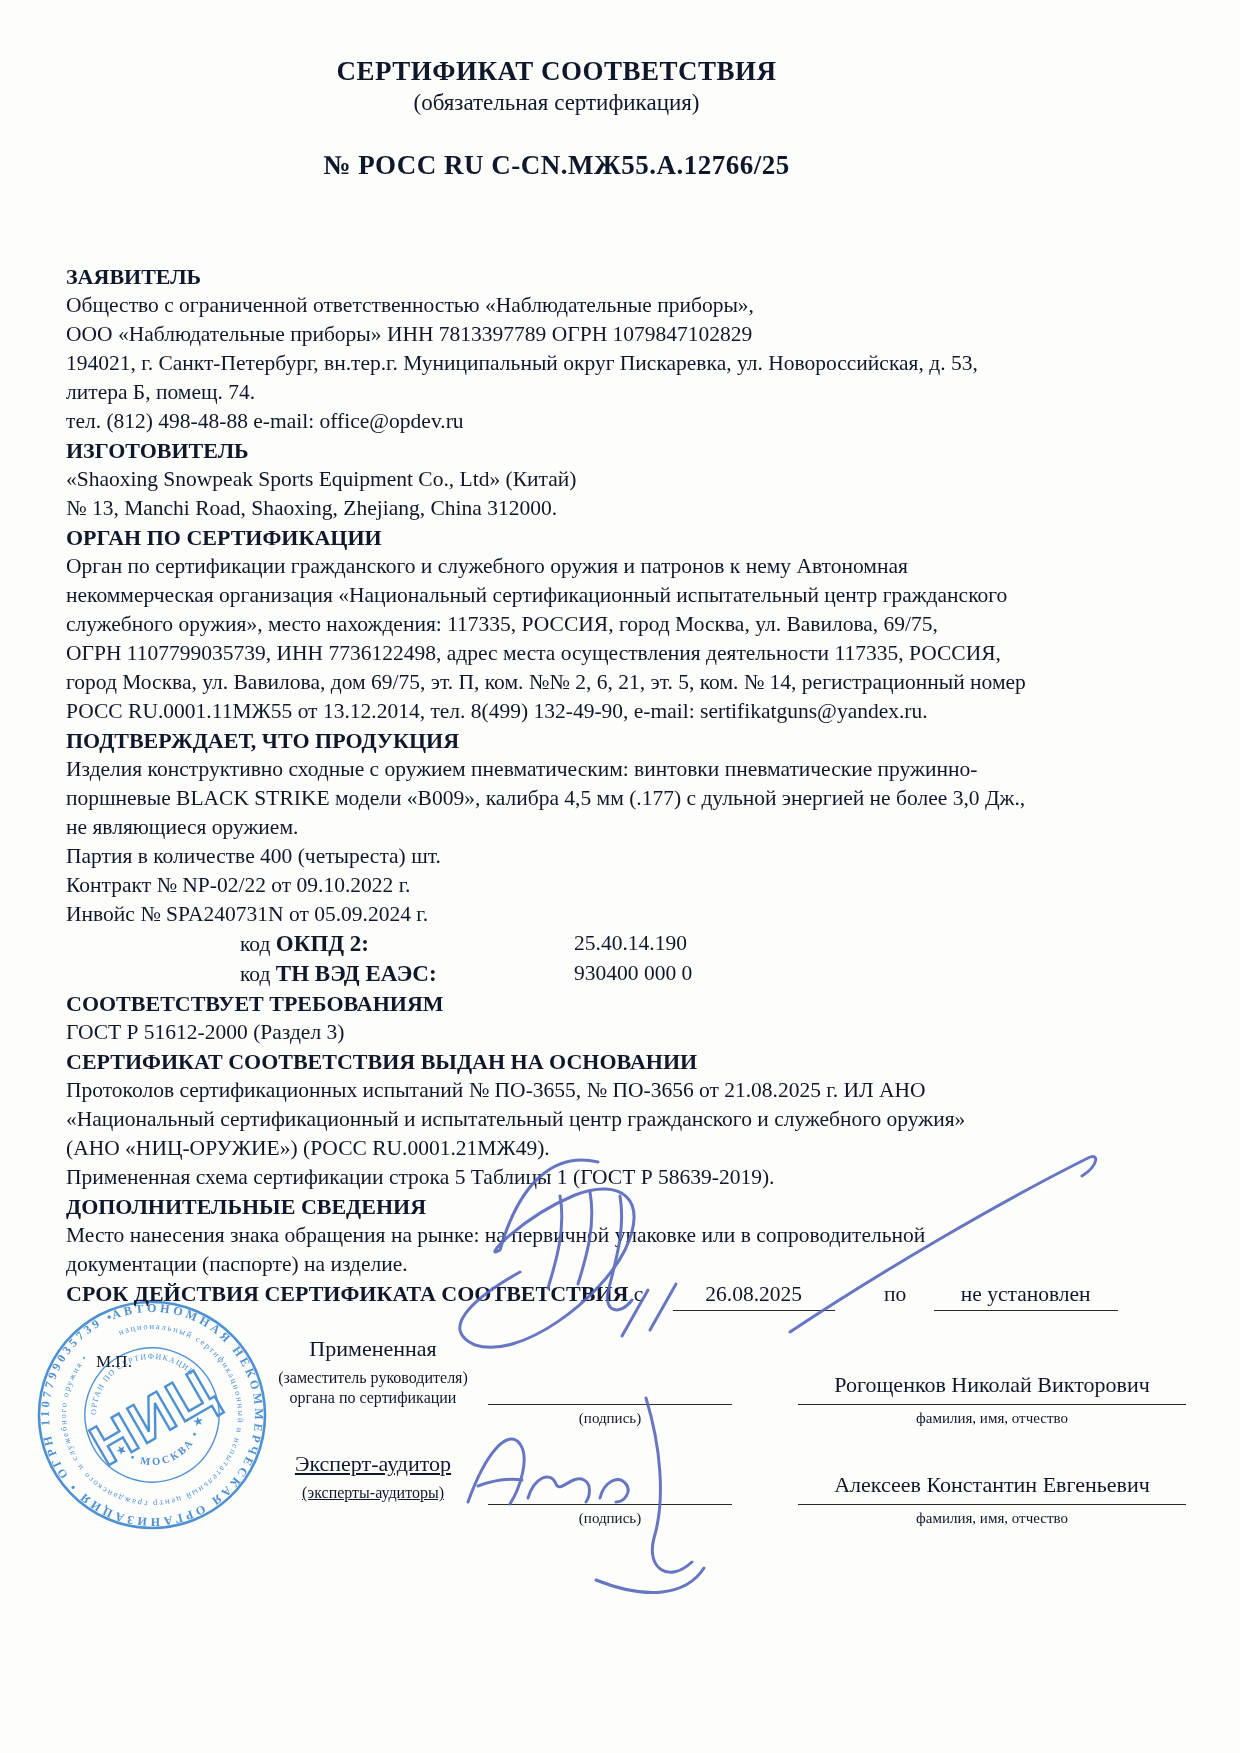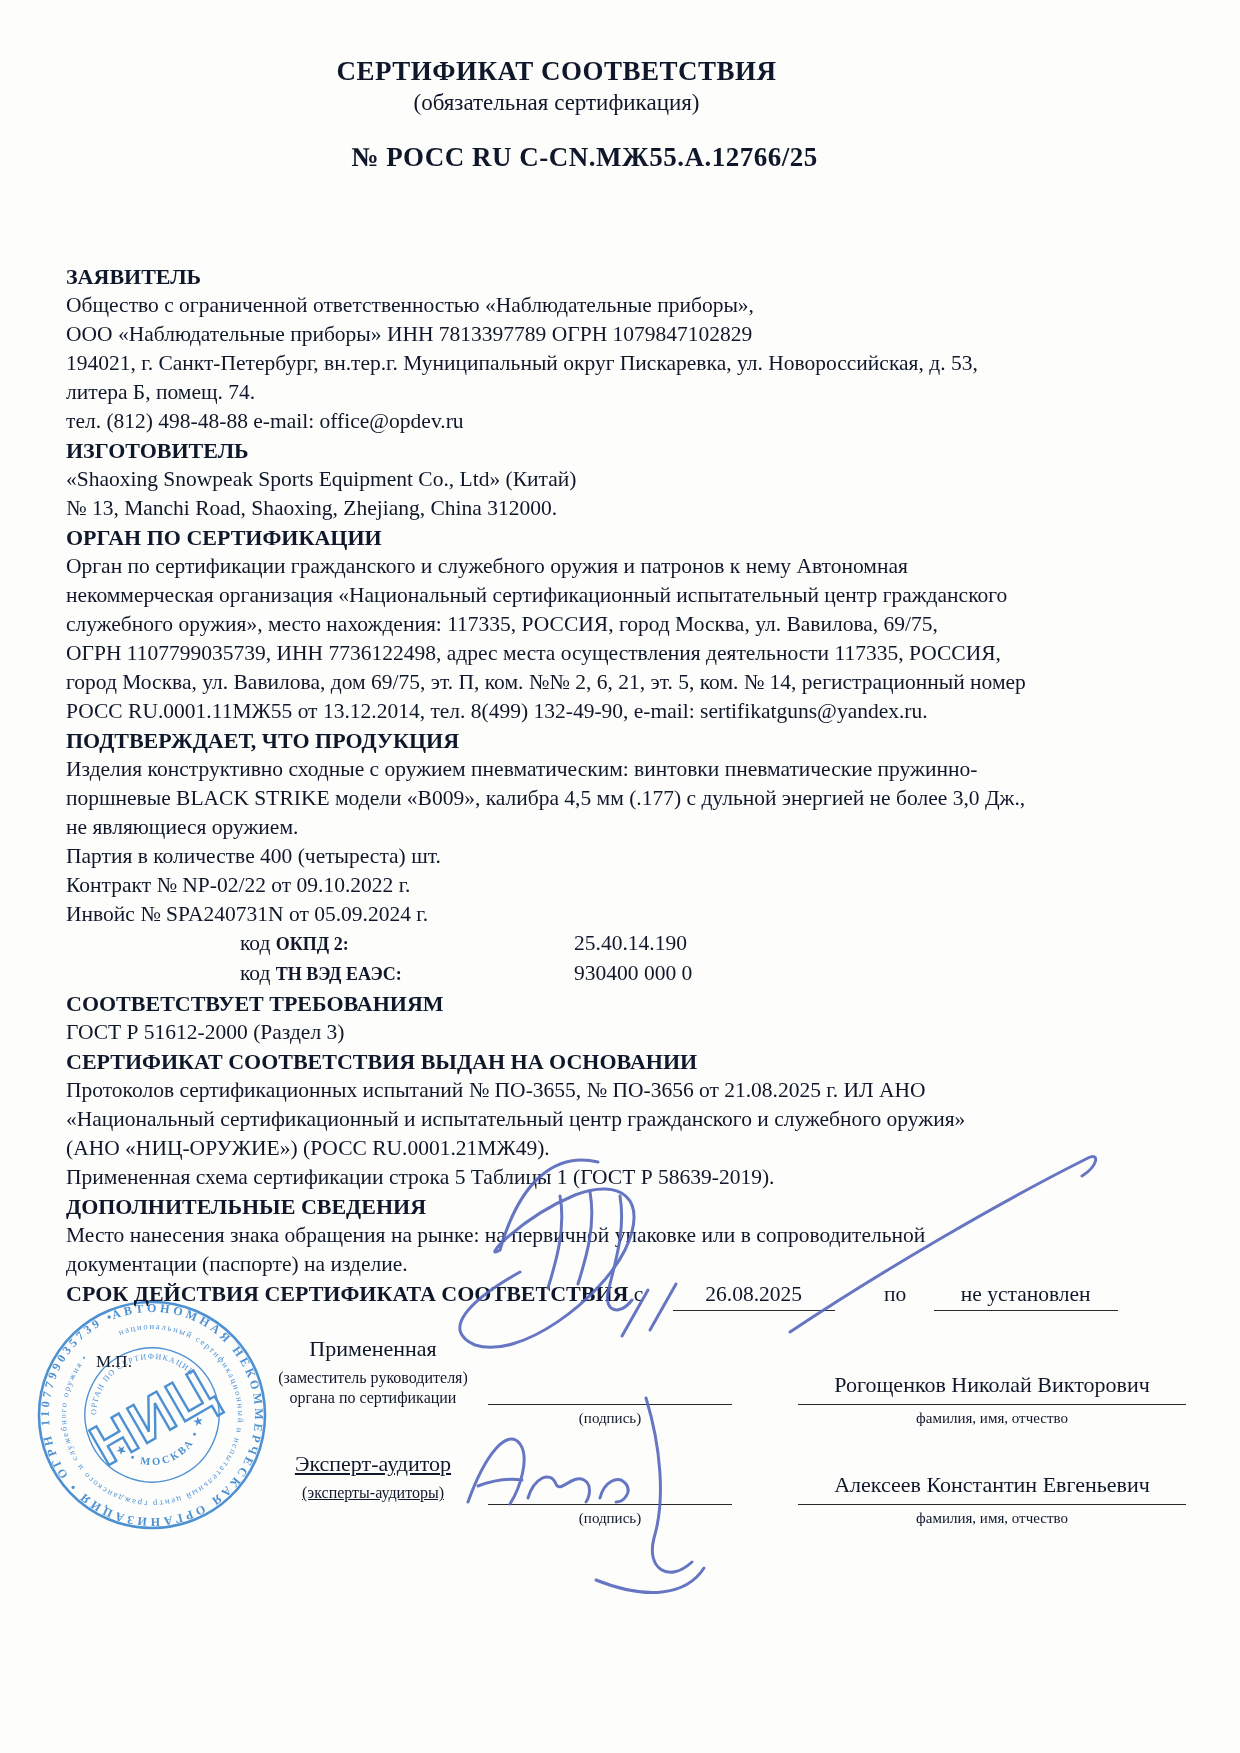--- a/index.html
+++ b/index.html
@@ -5,27 +5,27 @@
   html,body{margin:0;padding:0;background:#ececec;}
   .page{
     position:relative;width:1240px;height:1753px;background:#fdfdfc;
     font-family:"Liberation Serif",serif;color:#0f172a;overflow:hidden;
     margin:0 auto;
   }
   .abs{position:absolute;}
   .ctr{left:0;width:1113px;text-align:center;white-space:nowrap;}
   .doc-title{top:56px;font-size:27px;font-weight:bold;letter-spacing:.5px;}
   .doc-subtitle{top:90px;font-size:23px;}
-  .doc-number{top:142px;font-size:27px;font-weight:bold;letter-spacing:.5px;padding-left:28px;}
+  .doc-number{top:150px;font-size:27px;font-weight:bold;letter-spacing:.5px;}
   .flow{position:absolute;left:66px;top:262px;width:1080px;font-size:21.5px;line-height:29px;}
   .hd{font-weight:bold;font-size:22px;white-space:nowrap;}
   .line{white-space:nowrap;}
   .code-row{position:relative;white-space:nowrap;}
   .code-row .lbl{margin-left:174px;}
-  .code-row .lbl b{font-size:18px;}
+  .code-row .lbl b{font-size:23px;}
   .code-row .val{position:absolute;left:508px;top:0;}
   .validity{white-space:nowrap;}
   .u-box{display:inline-block;text-align:center;border-bottom:1.6px solid #2a2a2a;padding:0 6px 1px 6px;}
   
   .sig-label-col{left:258px;width:230px;text-align:center;line-height:1.15;}
   .role-main{font-size:22px;}
   .role-sub{font-size:16px;line-height:1.25;}
   .sig-line{border-bottom:1.6px solid #2a2a2a;height:0;}
   .small-cap{font-size:15px;text-align:center;}
   .sig-name{font-size:22px;text-align:center;white-space:nowrap;}

